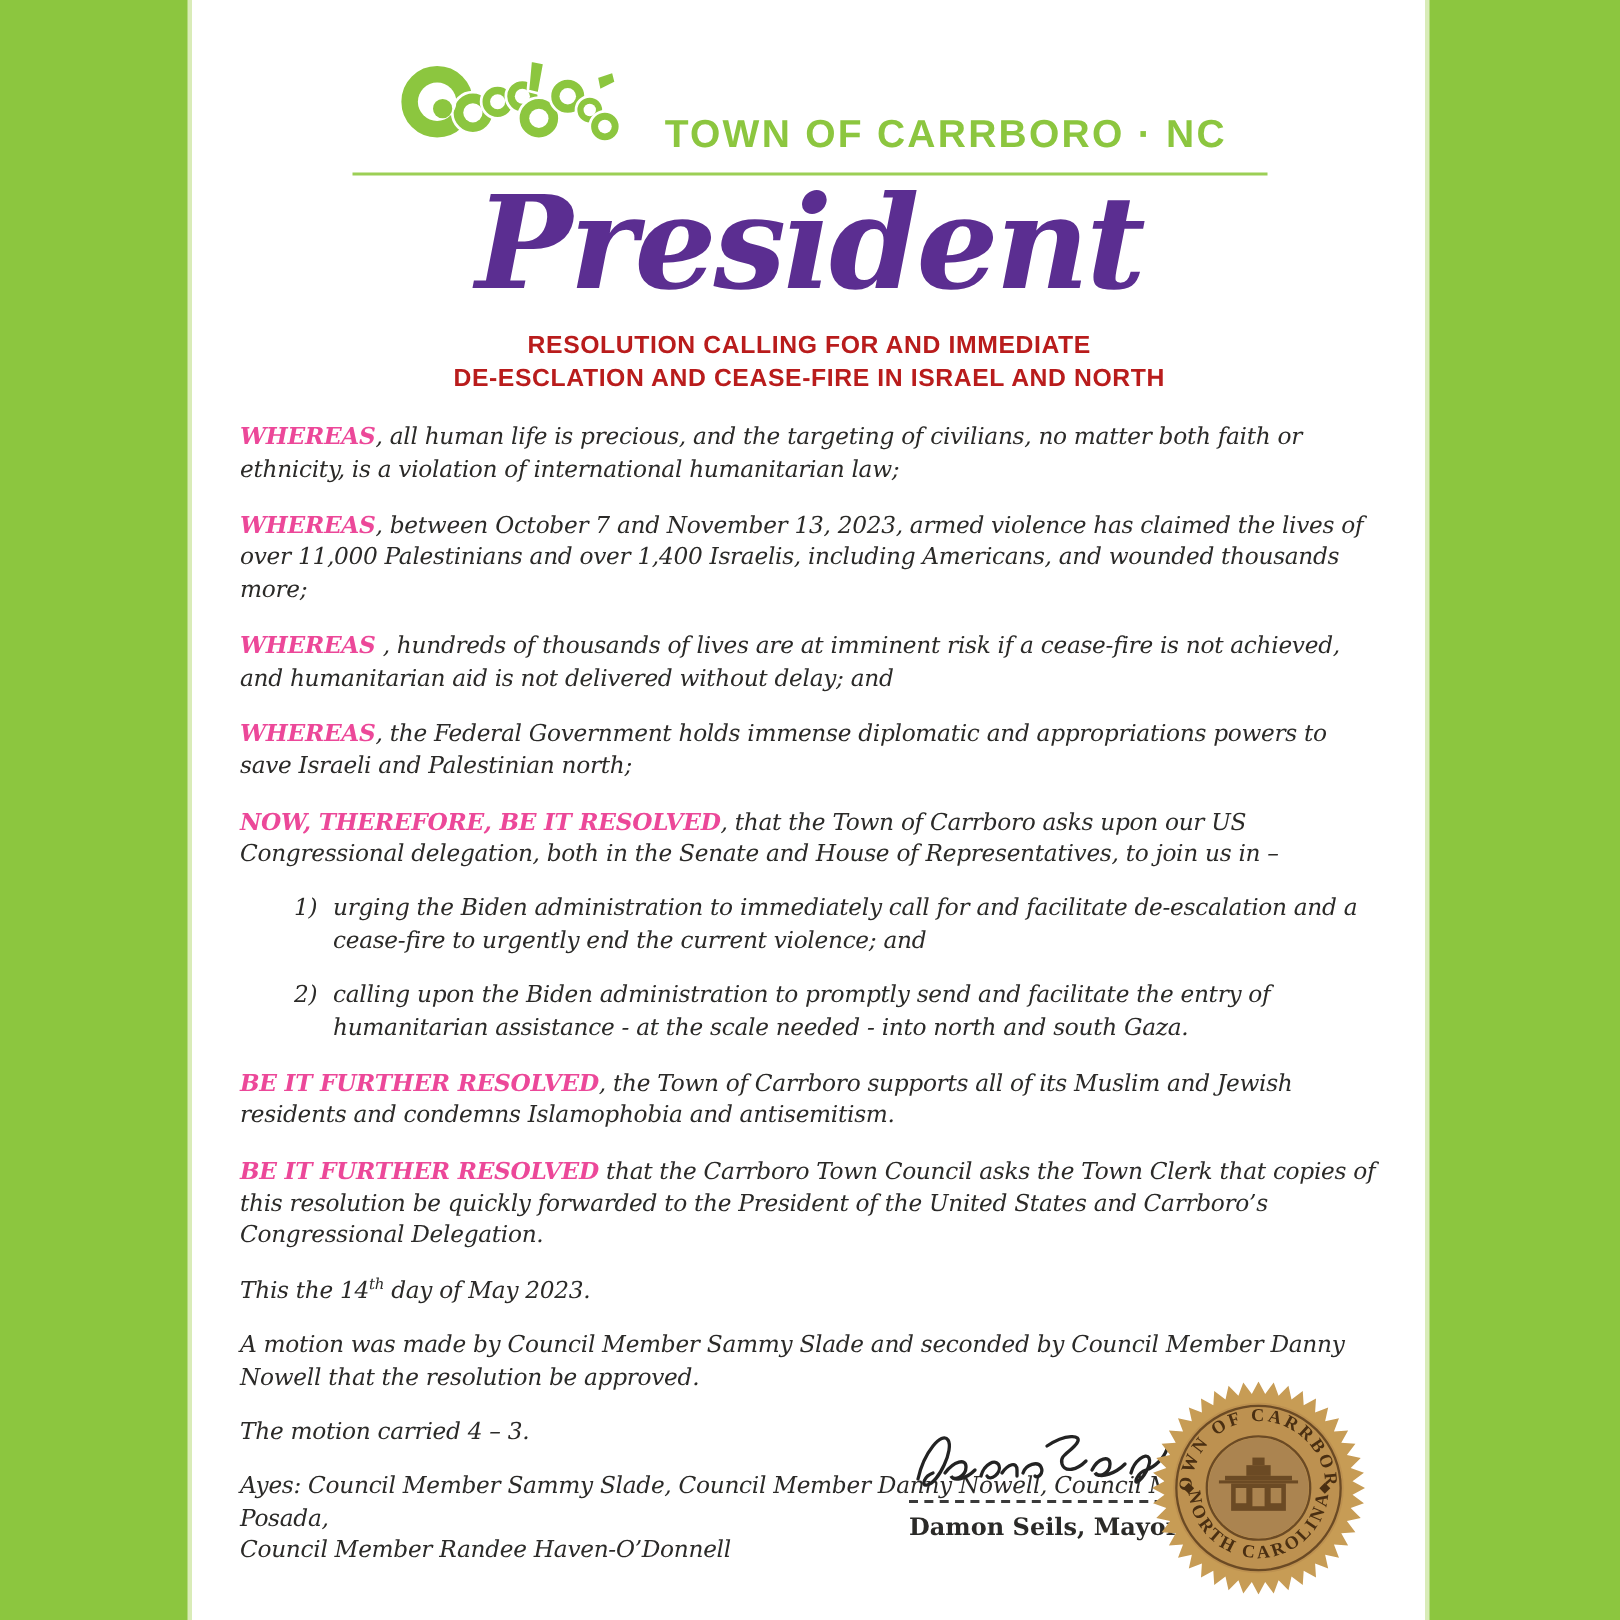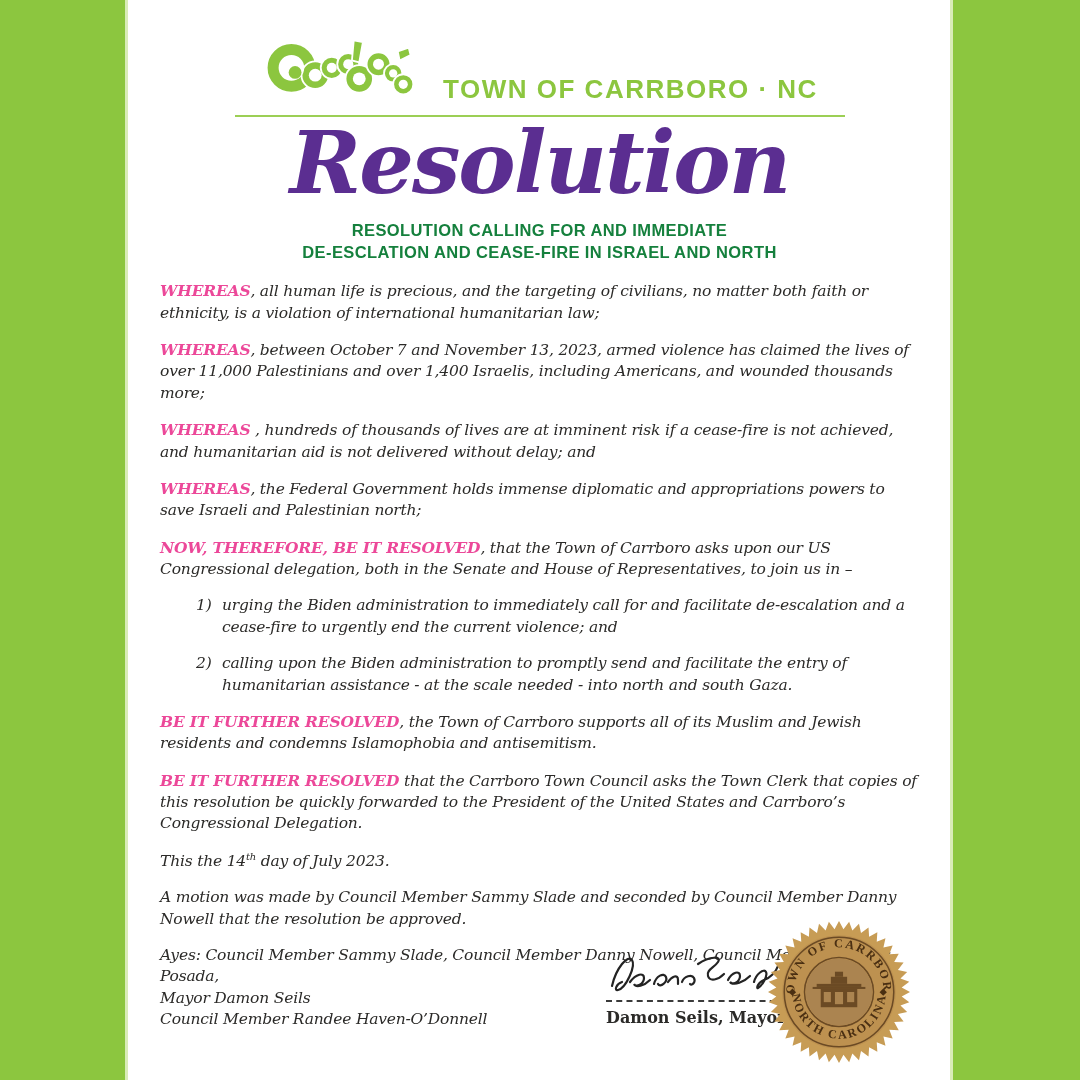--- a/index.html
+++ b/index.html
@@ -9,21 +9,21 @@
   .border-left{left:0;width:125px;border-right:3px solid #d9ecb8;}
   .border-right{right:0;width:127px;border-left:3px solid #d9ecb8;}
   .content{position:absolute;left:126px;top:0;width:827px;height:1080px;}
 
   .logo-row{display:flex;align-items:center;justify-content:center;gap:24px;padding-top:26px;}
   .org{color:#8cc63f;font-family:"Liberation Sans", sans-serif;font-weight:bold;
        font-size:26px;letter-spacing:1.5px;margin-top:48px;}
   .rule{width:610px;margin:10px auto 0 auto;border-top:2px solid #9ccf55;}
   .title{color:#5b2e91;text-align:center;font-style:italic;font-weight:bold;
          font-size:86px;line-height:1.02;margin-top:2px;letter-spacing:-2px;}
-  .subtitle{margin-top:12px;text-align:center;color:#15803d;
+  .subtitle{margin-top:12px;text-align:center;color:#b91c1c;
             font-family:"Liberation Sans", sans-serif;font-weight:bold;
             font-size:16.5px;line-height:1.35;letter-spacing:0.4px;}
 
   .docbody{margin-top:17px;padding:0 30px 0 34px;color:#2b2a28;font-style:italic;
            font-size:15.5px;line-height:1.38;letter-spacing:-0.2px;font-weight:500;}
   .para{margin:0 0 15px 0;}
   .lead{color:#ec4899;font-weight:bold;}
   .li{display:flex;margin:0 0 15px 0;padding-left:36px;}
   .num{width:26px;flex:0 0 26px;}
   .li .li-text{flex:1;padding-right:18px;}
@@ -68,21 +68,21 @@
           <circle cx="143" cy="44" r="4.5"></circle>
           <circle cx="154" cy="56" r="5"></circle>
         </g>
         <circle cx="36" cy="43" r="7" fill="#8cc63f"></circle>
       </svg>
       <div class="org">TOWN OF CARRBORO · NC</div>
     </div>
 
     <div class="rule"></div>
 
-    <div class="title">Resolution</div>
+    <div class="title">President</div>
 
     <div class="subtitle">
       <div>RESOLUTION CALLING FOR AND IMMEDIATE</div>
       <div>DE-ESCLATION AND CEASE-FIRE IN ISRAEL AND NORTH</div>
     </div>
 
     <div class="docbody">
 
       <p class="para"><span class="lead">WHEREAS</span><span>, all human life is precious, and the targeting of civilians, no matter both faith or ethnicity, is a violation of international humanitarian law;</span></p>
 
@@ -101,28 +101,28 @@
 
       <div class="li">
         <span class="num">2)</span>
         <span class="li-text">calling upon the Biden administration to promptly send and facilitate the entry of humanitarian assistance - at the scale needed - into north and south Gaza.</span>
       </div>
 
       <p class="para"><span class="lead">BE IT FURTHER RESOLVED</span><span>, the Town of Carrboro supports all of its Muslim and Jewish residents and condemns Islamophobia and antisemitism.</span></p>
 
       <p class="para"><span class="lead">BE IT FURTHER RESOLVED</span><span> that the Carrboro Town Council asks the Town Clerk that copies of this resolution be quickly forwarded to the President of the United States and Carrboro’s Congressional Delegation.</span></p>
 
-      <p class="para"><span>This the 14</span><sup>th</sup><span> day of July 2023.</span></p>
+      <p class="para"><span>This the 14</span><sup>th</sup><span> day of May 2023.</span></p>
 
       <p class="para">A motion was made by Council Member Sammy Slade and seconded by Council Member Danny Nowell that the resolution be approved.</p>
 
+      <p class="para">The motion carried 4 – 3.</p>
 
       <div class="para">
         <div>Ayes: Council Member Sammy Slade, Council Member Danny Nowell, Council Member Eliazar Posada,</div>
-        <div>Mayor Damon Seils</div>
         <div>Council Member Randee Haven-O’Donnell</div>
       </div>
 
     </div>
   </div>
 
   <div class="sig-block">
     <svg width="178" height="56" viewBox="0 0 178 56">
       <g fill="none" stroke="#232323" stroke-width="2.2" stroke-linecap="round">
         <path d="M6 42 C10 24 22 10 26 16 C30 22 20 44 12 46 C8 47 10 40 16 38"></path>

